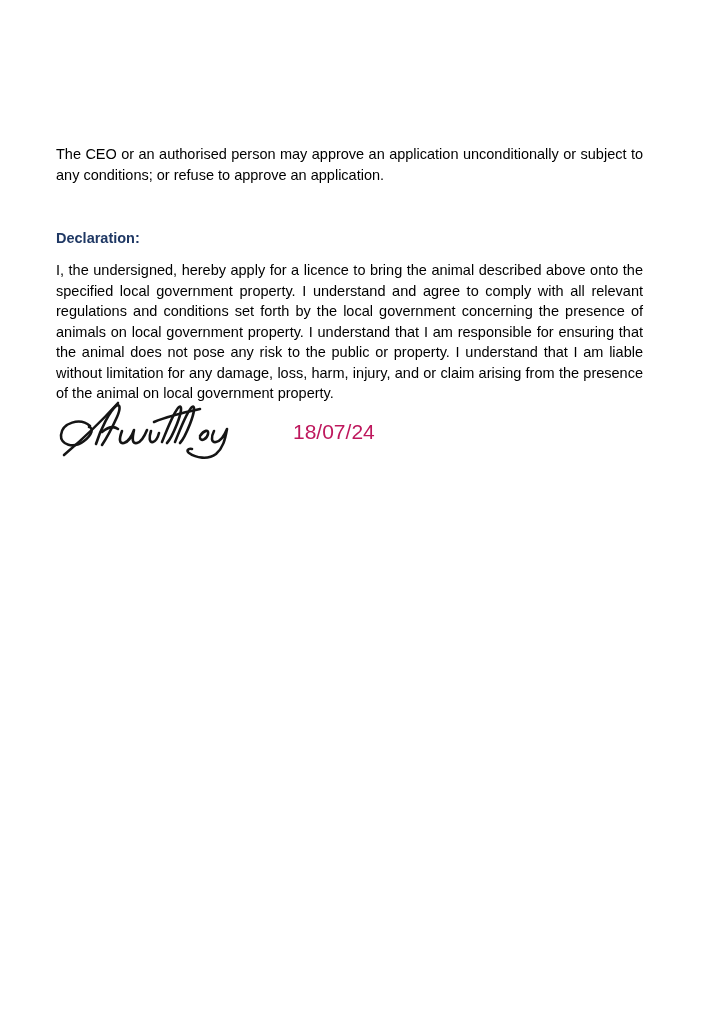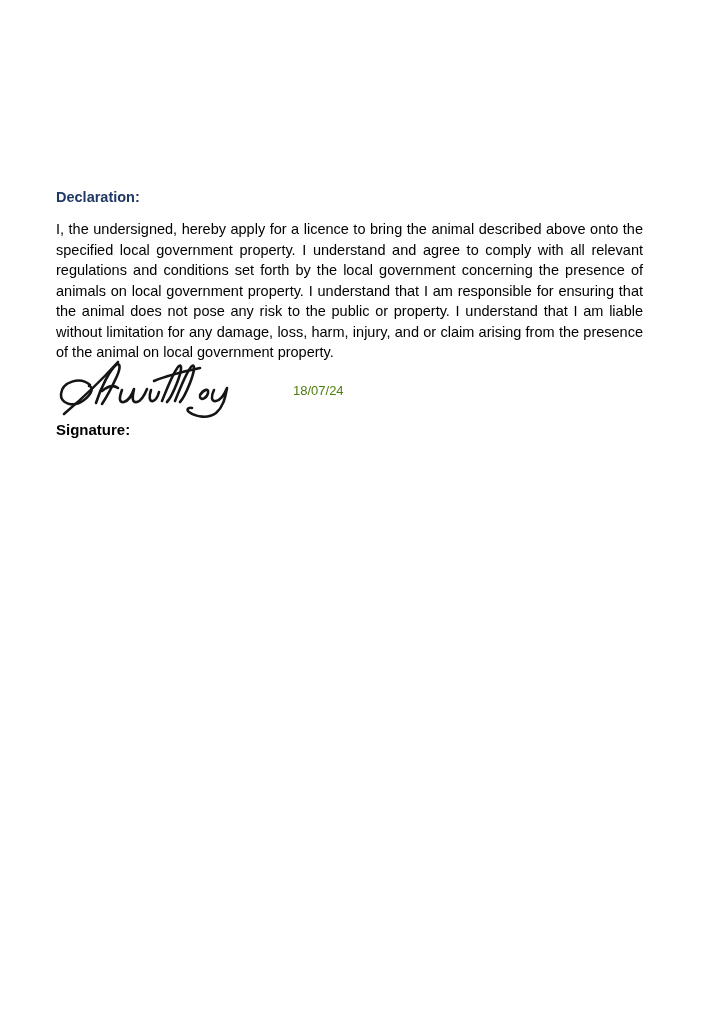--- a/index.html
+++ b/index.html
@@ -49,40 +49,41 @@
     height: 66px;
   }
   .sig-svg path {
     fill: none;
     stroke: #151515;
     stroke-width: 2.6;
     stroke-linecap: round;
     stroke-linejoin: round;
   }
   .sig-date {
-    font-size: 13px;
+    font-size: 21px;
     line-height: 22px;
     margin-left: 40px;
     margin-top: 23px;
-    color: #4d7c0f;
+    color: #be185d;
   }
   .sig-label {
     margin-top: -2px;
     font-size: 15px;
     line-height: 18px;
     font-weight: bold;
     color: #000000;
   }
 </style>
 </head>
 <body>
 
 <div class="page">
   <div class="content">
 
+    <p class="para">The CEO or an authorised person may approve an application unconditionally or subject to any conditions; or refuse to approve an application.</p>
 
     <div class="decl-heading">Declaration:</div>
 
     <p class="para">I, the undersigned, hereby apply for a licence to bring the animal described above onto the specified local government property.  I understand and agree to comply with all relevant regulations and conditions set forth by the local government concerning the presence of animals on local government property.  I understand that I am responsible for ensuring that the animal does not pose any risk to the public or property. I understand that I am liable without limitation for any damage, loss, harm, injury, and or claim arising from the presence of the animal on local government property.</p>
 
     <div class="sig-row">
       <svg class="sig-svg" viewBox="0 0 205 66" aria-hidden="true">
 
         <path d="M42,28 C32,19 14,25 13,37 C12,47 26,51 36,43 C44,37 46,30 41,29"></path>
 
@@ -101,16 +102,15 @@
 
         <path d="M106,24 C120,18 138,14 152,11"></path>
 
         <path d="M152,38 C156,32 161,31 160,36 C159,41 153,44 152,40"></path>
 
         <path d="M166,33 C163,39 163,45 168,44 C173,43 177,36 179,31 C177,42 175,50 168,56 C160,62 148,60 141,55 C138,53 140,50 144,51"></path>
       </svg>
       <span class="sig-date">18/07/24</span>
     </div>
 
-    <div class="sig-label">Signature:</div>
 
   </div>
 </div>
 
 </body></html>

